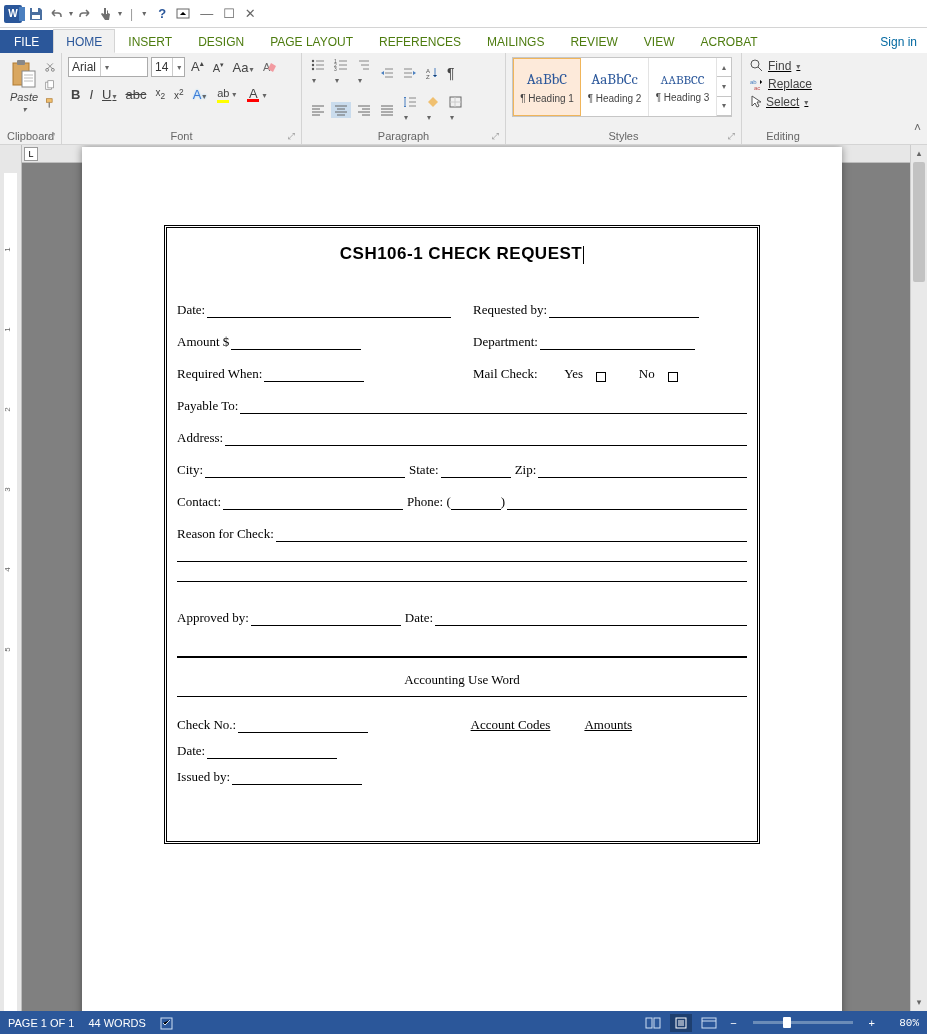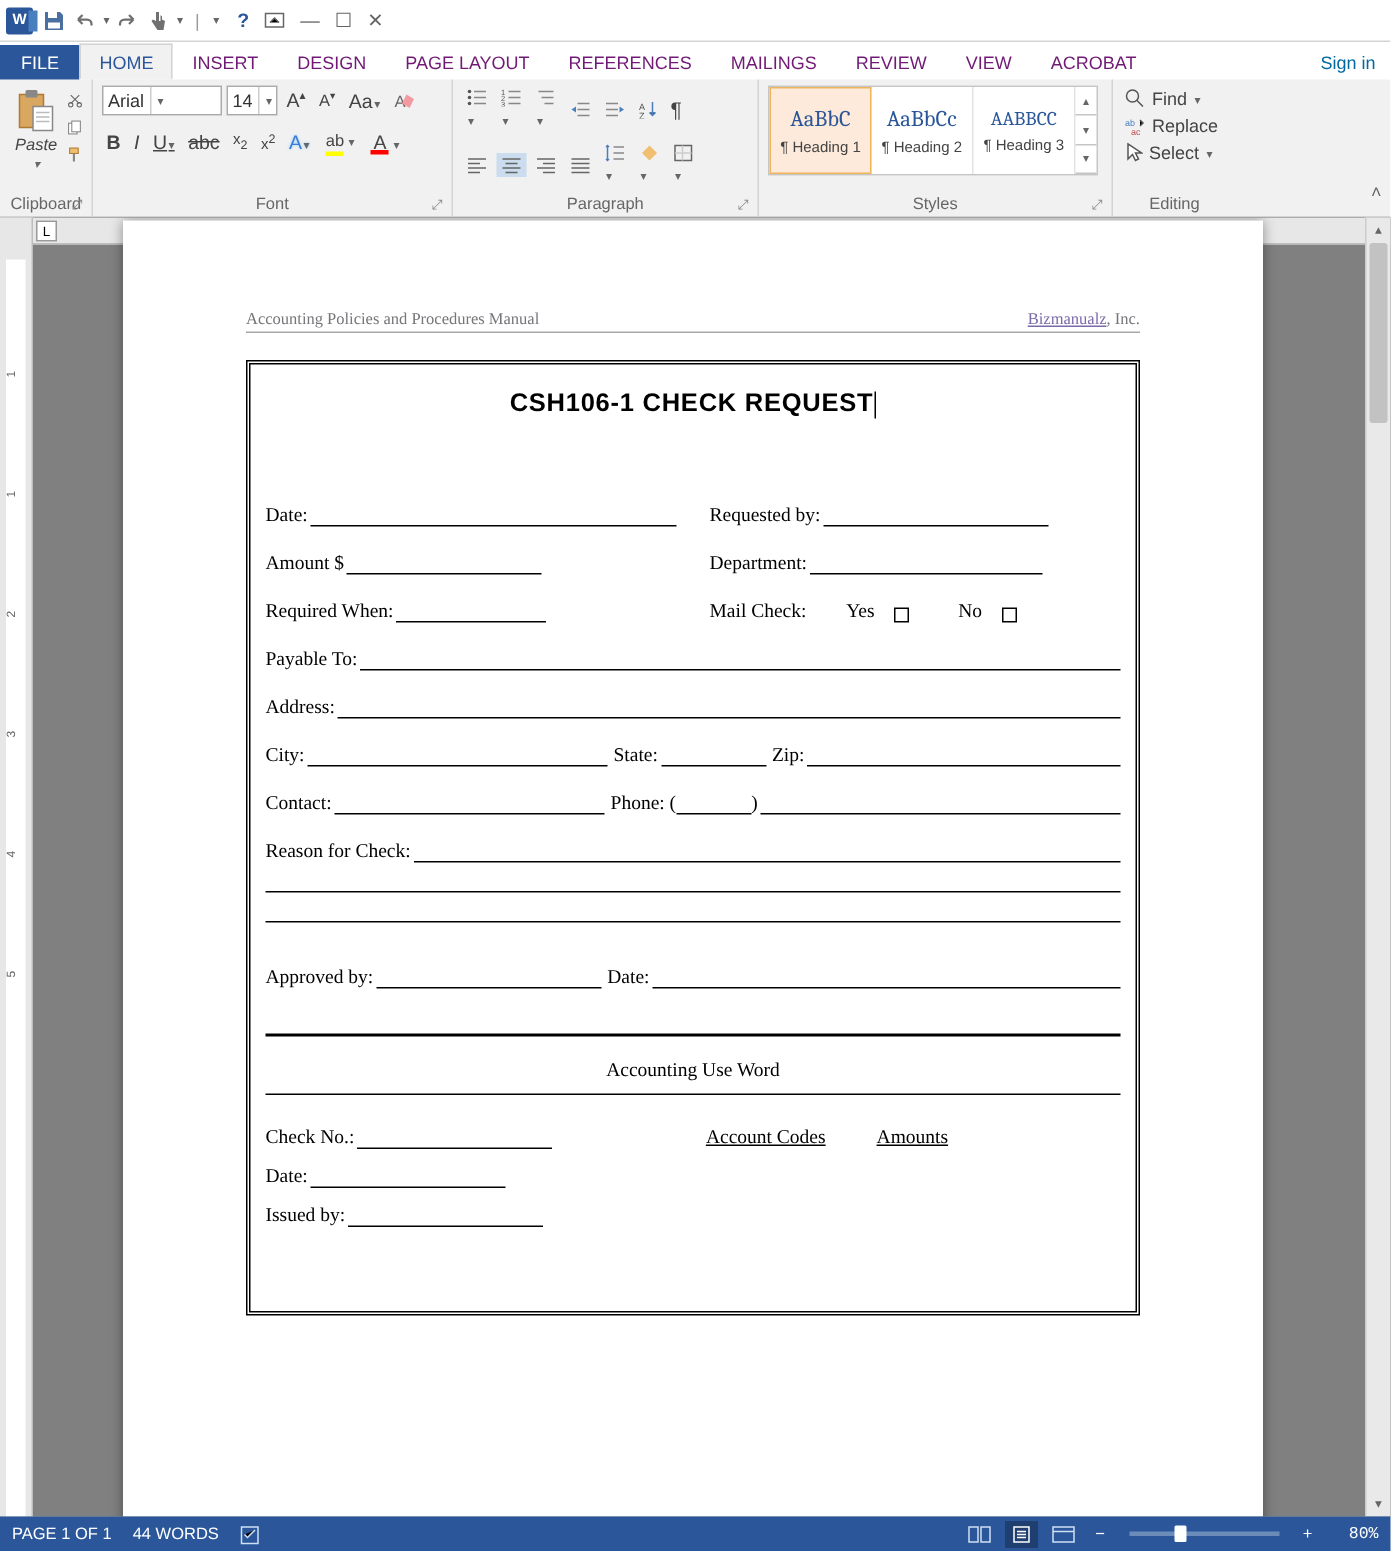--- a/index.html
+++ b/index.html
@@ -13,21 +13,21 @@
 .title-bar .winctl { display:flex; align-items:center; gap:10px; padding:0 8px; color:#666; }
 .title-bar .winctl span { cursor:pointer; font-size:13px; }
 
 .word-icon { width:18px; height:18px; background:#2b579a; color:#fff; font-size:10px; font-weight:bold; display:flex; align-items:center; justify-content:center; border-radius:2px; position:relative; margin-right:2px;}
 .word-icon::after { content:""; position:absolute; right:-3px; top:2px; width:6px; height:14px; background:#4a7fbf;}
 .word-icon span{ position:relative; z-index:2;}
 
 
 .tab-row { height:25px; display:flex; align-items:flex-end; padding-left:0; background:#fff; }
 .file-tab { background:#2b579a; color:#fff; padding:5px 14px 4px; font-size:12px; cursor:pointer;text-align:right; }
-.rtab { padding:5px 12px 3px; color:#701a75; font-size:12px; cursor:pointer; border:1px solid transparent; }
+.rtab { padding:5px 12px 3px; color:#4d7c0f; font-size:12px; cursor:pointer; border:1px solid transparent; }
 .rtab.active { color:#2b579a; border:1px solid #d4d4d4; border-bottom:1px solid #f1f1f1; background:#f1f1f1; }
 .signin { margin-left:auto; padding:5px 10px 4px; color:#0369a1; cursor:pointer; }
 
 
 .ribbon { height:92px; background:#f1f1f1; border-bottom:1px solid #d4d4d4; display:flex; }
 .group { border-right:1px solid #d4d4d4; padding:4px 6px 2px; display:flex; flex-direction:column; }
 .group-body { flex:1; display:flex; align-items:flex-start; gap:4px; }
 .group-label { text-align:center; font-size:11px; color:#666; padding-top:2px; position:relative; }
 .group-label .launcher { position:absolute; right:0; bottom:0; font-size:9px; color:#888; cursor:pointer;}
 .btn-col { display:flex; flex-direction:column; align-items:center; gap:2px; font-size:11px; color:#444; cursor:pointer; padding:2px 4px;font-style:italic;}
@@ -69,21 +69,21 @@
 .page-inner { position:absolute; left:82px; right:82px; top:60px; bottom:60px;}
 .scroll-v { position:absolute; right:0; top:0; bottom:0; width:17px; background:#e9e9e9; border-left:1px solid #ccc;}
 .scroll-v .up,.scroll-v .dn{ height:17px; text-align:center; font-size:9px; color:#666; cursor:pointer; line-height:17px;}
 .scroll-v .track{ position:absolute; top:17px; bottom:17px; left:0; right:0;}
 .scroll-v .thumb{ position:absolute; left:2px; right:2px; top:0; height:120px; background:#c2c2c2; border-radius:2px; cursor:pointer;}
 
 
 .hdr-row { display:flex; justify-content:space-between; font-size:11px; color:#78757a; font-family:"Times New Roman",serif; border-bottom:1px solid #a8a8a8; padding-bottom:2px;}
 .hdr-row a{ color:#7b6aa9; text-decoration:underline;}
 .form-box { border:3px double #000; margin-top:18px; padding:16px 10px 40px; font-family:"Times New Roman",serif; font-size:13px; color:#000;}
-.form-title { text-align:center; font-family:Arial,sans-serif; font-weight:bold; font-size:17px; letter-spacing:.5px; margin-bottom:40px; position:relative;}
+.form-title { text-align:center; font-family:Arial,sans-serif; font-weight:bold; font-size:17px; letter-spacing:.5px; margin-bottom:22px; position:relative;}
 .cursor-line { display:inline-block; width:1px; height:18px; background:#000; vertical-align:middle; margin-left:1px; animation:blink 1s infinite;}
 @keyframes blink{50%{opacity:0;}}
 .frow { display:flex; gap:22px; margin-bottom:16px; align-items:flex-end;}
 .fld { display:flex; align-items:flex-end; white-space:nowrap;}
 .uline { border-bottom:1px solid #000; display:inline-block; min-height:14px;}
 .chk { display:inline-block; width:10px; height:10px; border:1px solid #000; vertical-align:middle; margin:0 3px;}
 .hr-thick { border:none; border-top:2px solid #000; margin:30px 0 14px;}
 .hr-thin { border:none; border-top:1px solid #000; margin:8px 0 20px;}
 .sect-title { text-align:center; font-size:13px; margin-bottom:4px;}
 .acct-hdrs { display:flex; gap:34px; margin-left:260px; margin-bottom:12px; font-size:13px;}
@@ -335,21 +335,21 @@
           <div>▴</div>
           <div>▾</div>
           <div>▾</div>
         </div>
       </div>
     </div>
     <div class="group-label"><span>Styles</span><span class="launcher">⤢</span></div>
   </div>
 
   <div class="group" style="width:82px;border-right:none;">
-    <div class="group-body" style="flex-direction:column;gap:0;align-items:stretch;">
+    <div class="group-body" style="flex-direction:column;gap:0;align-items:stretch;text-decoration:underline;">
       <div class="edit-item">
           <svg width="14" height="14">
             <circle cx="5" cy="5" r="4" fill="none" stroke="#555"></circle>
             <path stroke="#555" d="M8 8l4 4"></path>
           </svg>
           <span>Find</span>
           <span class="dd">▾</span>
         </div>
       <div class="edit-item">
           <svg width="14" height="12">
@@ -391,24 +391,20 @@
       <div class="num" style="left:218px;">1</div>
         <div class="num" style="left:298px;">2</div>
       <div class="num" style="left:378px;">3</div>
         <div class="num" style="left:458px;">4</div>
       <div class="num" style="left:538px;">5</div>
         <div class="num" style="left:618px;">6</div>
     </div>
     <div class="page">
       <div class="page-inner">
 
-        <div class="hdr-row">
-          <span>Accounting Policies and Procedures Manual</span>
-          <span><a>Bizmanualz</a><span>, Inc.</span></span>
-        </div>
 
         <div class="form-box">
           <div class="form-title"><span>CSH106-1 CHECK REQUEST</span><span class="cursor-line"></span></div>
 
           <div class="frow">
             <div class="fld" style="flex:1;">
                 <span>Date:</span>
                 <span class="uline" style="flex:1;margin-left:2px;width:150px;"></span>
               </div>
             <div class="fld" style="flex:1;margin-top:16px;">

